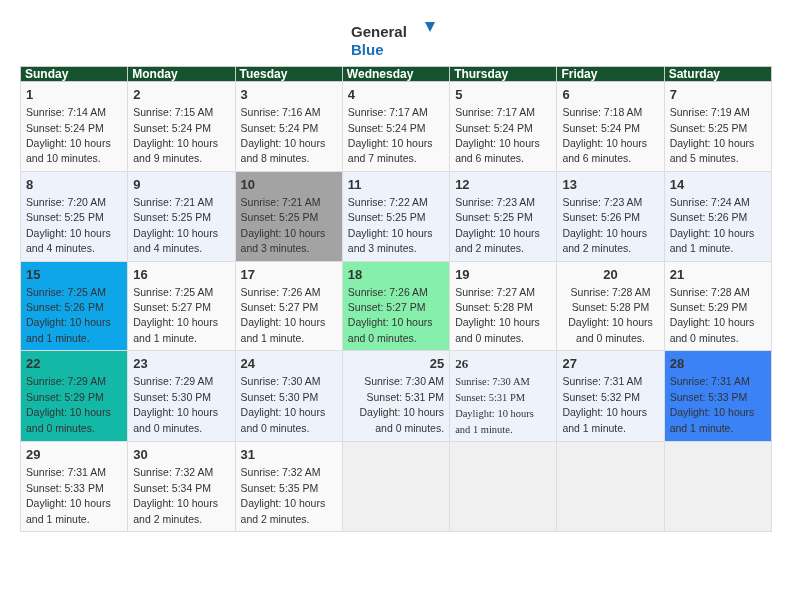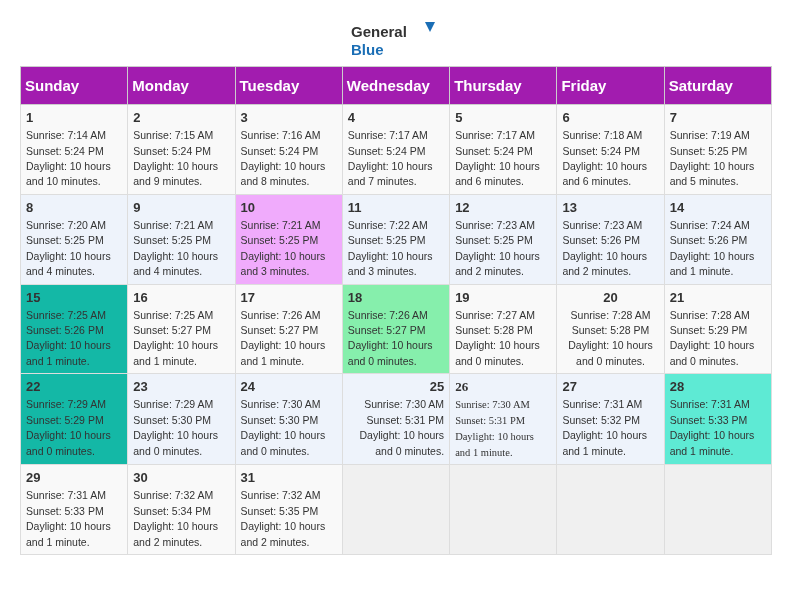--- a/index.html
+++ b/index.html
@@ -31,25 +31,25 @@
       color: #333;
       text-align: right;
       margin-bottom: 8px;
     }
     .calendar {
       width: 100%;
       border-collapse: collapse;
       font-size: 11px;
     }
     .calendar thead tr th {
-      background-color: #a21caf;
+      background-color: #14532d;
       color: #fff;
-      padding: 10px 4px;
+      padding: 0 4px;
       text-align: left;
-      font-size: 15px;
+      font-size: 12px;
       font-weight: bold;
       border: 1px solid #ccc;
     }
     .calendar tbody tr td {
       vertical-align: top;
       padding: 4px 5px;
       border: 1px solid #ddd;
       width: calc(100% / 7);
       min-height: 80px;
       background: #fff;
@@ -111,43 +111,43 @@
         <td style="background-color: rgb(249, 249, 249);"><span class="day-num">2</span><span class="day-info">Sunrise: 7:15 AM<br></span><span class="day-info">Sunset: 5:24 PM<br></span><span class="day-info">Daylight: 10 hours and 9 minutes.<br></span></td>
         <td style="background-color: rgb(249, 249, 249);"><span class="day-num">3</span><span class="day-info">Sunrise: 7:16 AM<br></span><span class="day-info">Sunset: 5:24 PM<br></span><span class="day-info">Daylight: 10 hours and 8 minutes.<br></span></td>
         <td style="background-color: rgb(249, 249, 249);"><span class="day-num">4</span><span class="day-info">Sunrise: 7:17 AM<br></span><span class="day-info">Sunset: 5:24 PM<br></span><span class="day-info">Daylight: 10 hours and 7 minutes.<br></span></td>
         <td style="background-color: rgb(249, 249, 249);"><span class="day-num">5</span><span class="day-info">Sunrise: 7:17 AM<br></span><span class="day-info">Sunset: 5:24 PM<br></span><span class="day-info">Daylight: 10 hours and 6 minutes.<br></span></td>
         <td style="background-color: rgb(249, 249, 249);"><span class="day-num">6</span><span class="day-info">Sunrise: 7:18 AM<br></span><span class="day-info">Sunset: 5:24 PM<br></span><span class="day-info">Daylight: 10 hours and 6 minutes.<br></span></td>
         <td style="background-color: rgb(249, 249, 249);"><span class="day-num">7</span><span class="day-info">Sunrise: 7:19 AM<br></span><span class="day-info">Sunset: 5:25 PM<br></span><span class="day-info">Daylight: 10 hours and 5 minutes.<br></span></td>
       </tr>
       <tr>
         <td style="background-color: rgb(238, 243, 251);"><span class="day-num">8</span><span class="day-info">Sunrise: 7:20 AM<br></span><span class="day-info">Sunset: 5:25 PM<br></span><span class="day-info">Daylight: 10 hours and 4 minutes.<br></span></td>
         <td style="background-color: rgb(238, 243, 251);"><span class="day-num">9</span><span class="day-info">Sunrise: 7:21 AM<br></span><span class="day-info">Sunset: 5:25 PM<br></span><span class="day-info">Daylight: 10 hours and 4 minutes.<br></span></td>
-        <td style="background-color: #f0abfc; margin-top: 20px;"><span class="day-num">10</span><span class="day-info">Sunrise: 7:21 AM<br></span><span class="day-info">Sunset: 5:25 PM<br></span><span class="day-info">Daylight: 10 hours and 3 minutes.<br></span></td>
+        <td style="background-color: #a3a3a3; margin-top: 20px;"><span class="day-num">10</span><span class="day-info">Sunrise: 7:21 AM<br></span><span class="day-info">Sunset: 5:25 PM<br></span><span class="day-info">Daylight: 10 hours and 3 minutes.<br></span></td>
         <td style="background-color: rgb(238, 243, 251);"><span class="day-num">11</span><span class="day-info">Sunrise: 7:22 AM<br></span><span class="day-info">Sunset: 5:25 PM<br></span><span class="day-info">Daylight: 10 hours and 3 minutes.<br></span></td>
         <td style="background-color: rgb(238, 243, 251);"><span class="day-num">12</span><span class="day-info">Sunrise: 7:23 AM<br></span><span class="day-info">Sunset: 5:25 PM<br></span><span class="day-info">Daylight: 10 hours and 2 minutes.<br></span></td>
         <td style="background-color: rgb(238, 243, 251); margin-top: 31px;"><span class="day-num">13</span><span class="day-info">Sunrise: 7:23 AM<br></span><span class="day-info">Sunset: 5:26 PM<br></span><span class="day-info">Daylight: 10 hours and 2 minutes.<br></span></td>
         <td style="background-color: rgb(238, 243, 251);"><span class="day-num">14</span><span class="day-info">Sunrise: 7:24 AM<br></span><span class="day-info">Sunset: 5:26 PM<br></span><span class="day-info">Daylight: 10 hours and 1 minute.<br></span></td>
       </tr>
       <tr>
-        <td style="background-color: #14b8a6;"><span class="day-num">15</span><span class="day-info">Sunrise: 7:25 AM<br></span><span class="day-info">Sunset: 5:26 PM<br></span><span class="day-info">Daylight: 10 hours and 1 minute.<br></span></td>
+        <td style="background-color: #0ea5e9;"><span class="day-num">15</span><span class="day-info">Sunrise: 7:25 AM<br></span><span class="day-info">Sunset: 5:26 PM<br></span><span class="day-info">Daylight: 10 hours and 1 minute.<br></span></td>
         <td style="background-color: rgb(249, 249, 249);"><span class="day-num">16</span><span class="day-info">Sunrise: 7:25 AM<br></span><span class="day-info">Sunset: 5:27 PM<br></span><span class="day-info">Daylight: 10 hours and 1 minute.<br></span></td>
         <td style="background-color: rgb(249, 249, 249);"><span class="day-num">17</span><span class="day-info">Sunrise: 7:26 AM<br></span><span class="day-info">Sunset: 5:27 PM<br></span><span class="day-info">Daylight: 10 hours and 1 minute.<br></span></td>
         <td style="background-color: #86efac;"><span class="day-num">18</span><span class="day-info">Sunrise: 7:26 AM<br></span><span class="day-info">Sunset: 5:27 PM<br></span><span class="day-info">Daylight: 10 hours and 0 minutes.<br></span></td>
         <td style="background-color: rgb(249, 249, 249);"><span class="day-num">19</span><span class="day-info">Sunrise: 7:27 AM<br></span><span class="day-info">Sunset: 5:28 PM<br></span><span class="day-info">Daylight: 10 hours and 0 minutes.<br></span></td>
         <td style="background-color: rgb(249, 249, 249); text-align: center;"><span class="day-num">20</span><span class="day-info">Sunrise: 7:28 AM<br></span><span class="day-info">Sunset: 5:28 PM<br></span><span class="day-info">Daylight: 10 hours and 0 minutes.<br></span></td>
         <td style="background-color: rgb(249, 249, 249);"><span class="day-num">21</span><span class="day-info">Sunrise: 7:28 AM<br></span><span class="day-info">Sunset: 5:29 PM<br></span><span class="day-info">Daylight: 10 hours and 0 minutes.<br></span></td>
       </tr>
       <tr>
         <td style="background-color: #14b8a6;"><span class="day-num">22</span><span class="day-info">Sunrise: 7:29 AM<br></span><span class="day-info">Sunset: 5:29 PM<br></span><span class="day-info">Daylight: 10 hours and 0 minutes.<br></span></td>
         <td style="background-color: rgb(238, 243, 251);"><span class="day-num">23</span><span class="day-info">Sunrise: 7:29 AM<br></span><span class="day-info">Sunset: 5:30 PM<br></span><span class="day-info">Daylight: 10 hours and 0 minutes.<br></span></td>
         <td style="background-color: rgb(238, 243, 251);"><span class="day-num">24</span><span class="day-info">Sunrise: 7:30 AM<br></span><span class="day-info">Sunset: 5:30 PM<br></span><span class="day-info">Daylight: 10 hours and 0 minutes.<br></span></td>
         <td style="background-color: rgb(238, 243, 251); text-align: right;"><span class="day-num">25</span><span class="day-info">Sunrise: 7:30 AM<br></span><span class="day-info">Sunset: 5:31 PM<br></span><span class="day-info">Daylight: 10 hours and 0 minutes.<br></span></td>
         <td style="background-color: rgb(238, 243, 251); font-family: Liberation Serif, serif;"><span class="day-num">26</span><span class="day-info">Sunrise: 7:30 AM<br></span><span class="day-info">Sunset: 5:31 PM<br></span><span class="day-info">Daylight: 10 hours and 1 minute.<br></span></td>
         <td style="background-color: rgb(238, 243, 251);"><span class="day-num">27</span><span class="day-info">Sunrise: 7:31 AM<br></span><span class="day-info">Sunset: 5:32 PM<br></span><span class="day-info">Daylight: 10 hours and 1 minute.<br></span></td>
-        <td style="background-color: #5eead4;"><span class="day-num">28</span><span class="day-info">Sunrise: 7:31 AM<br></span><span class="day-info">Sunset: 5:33 PM<br></span><span class="day-info">Daylight: 10 hours and 1 minute.<br></span></td>
+        <td style="background-color: #3b82f6;"><span class="day-num">28</span><span class="day-info">Sunrise: 7:31 AM<br></span><span class="day-info">Sunset: 5:33 PM<br></span><span class="day-info">Daylight: 10 hours and 1 minute.<br></span></td>
       </tr>
       <tr>
         <td style="background-color: rgb(249, 249, 249);"><span class="day-num">29</span><span class="day-info">Sunrise: 7:31 AM<br></span><span class="day-info">Sunset: 5:33 PM<br></span><span class="day-info">Daylight: 10 hours and 1 minute.<br></span></td>
         <td style="background-color: rgb(249, 249, 249);"><span class="day-num">30</span><span class="day-info">Sunrise: 7:32 AM<br></span><span class="day-info">Sunset: 5:34 PM<br></span><span class="day-info">Daylight: 10 hours and 2 minutes.<br></span></td>
         <td style="background-color: rgb(249, 249, 249);"><span class="day-num">31</span><span class="day-info">Sunrise: 7:32 AM<br></span><span class="day-info">Sunset: 5:35 PM<br></span><span class="day-info">Daylight: 10 hours and 2 minutes.<br></span></td>
         <td class="empty"></td>
         <td class="empty"></td>
         <td class="empty"></td>
         <td class="empty"></td>
       </tr>

